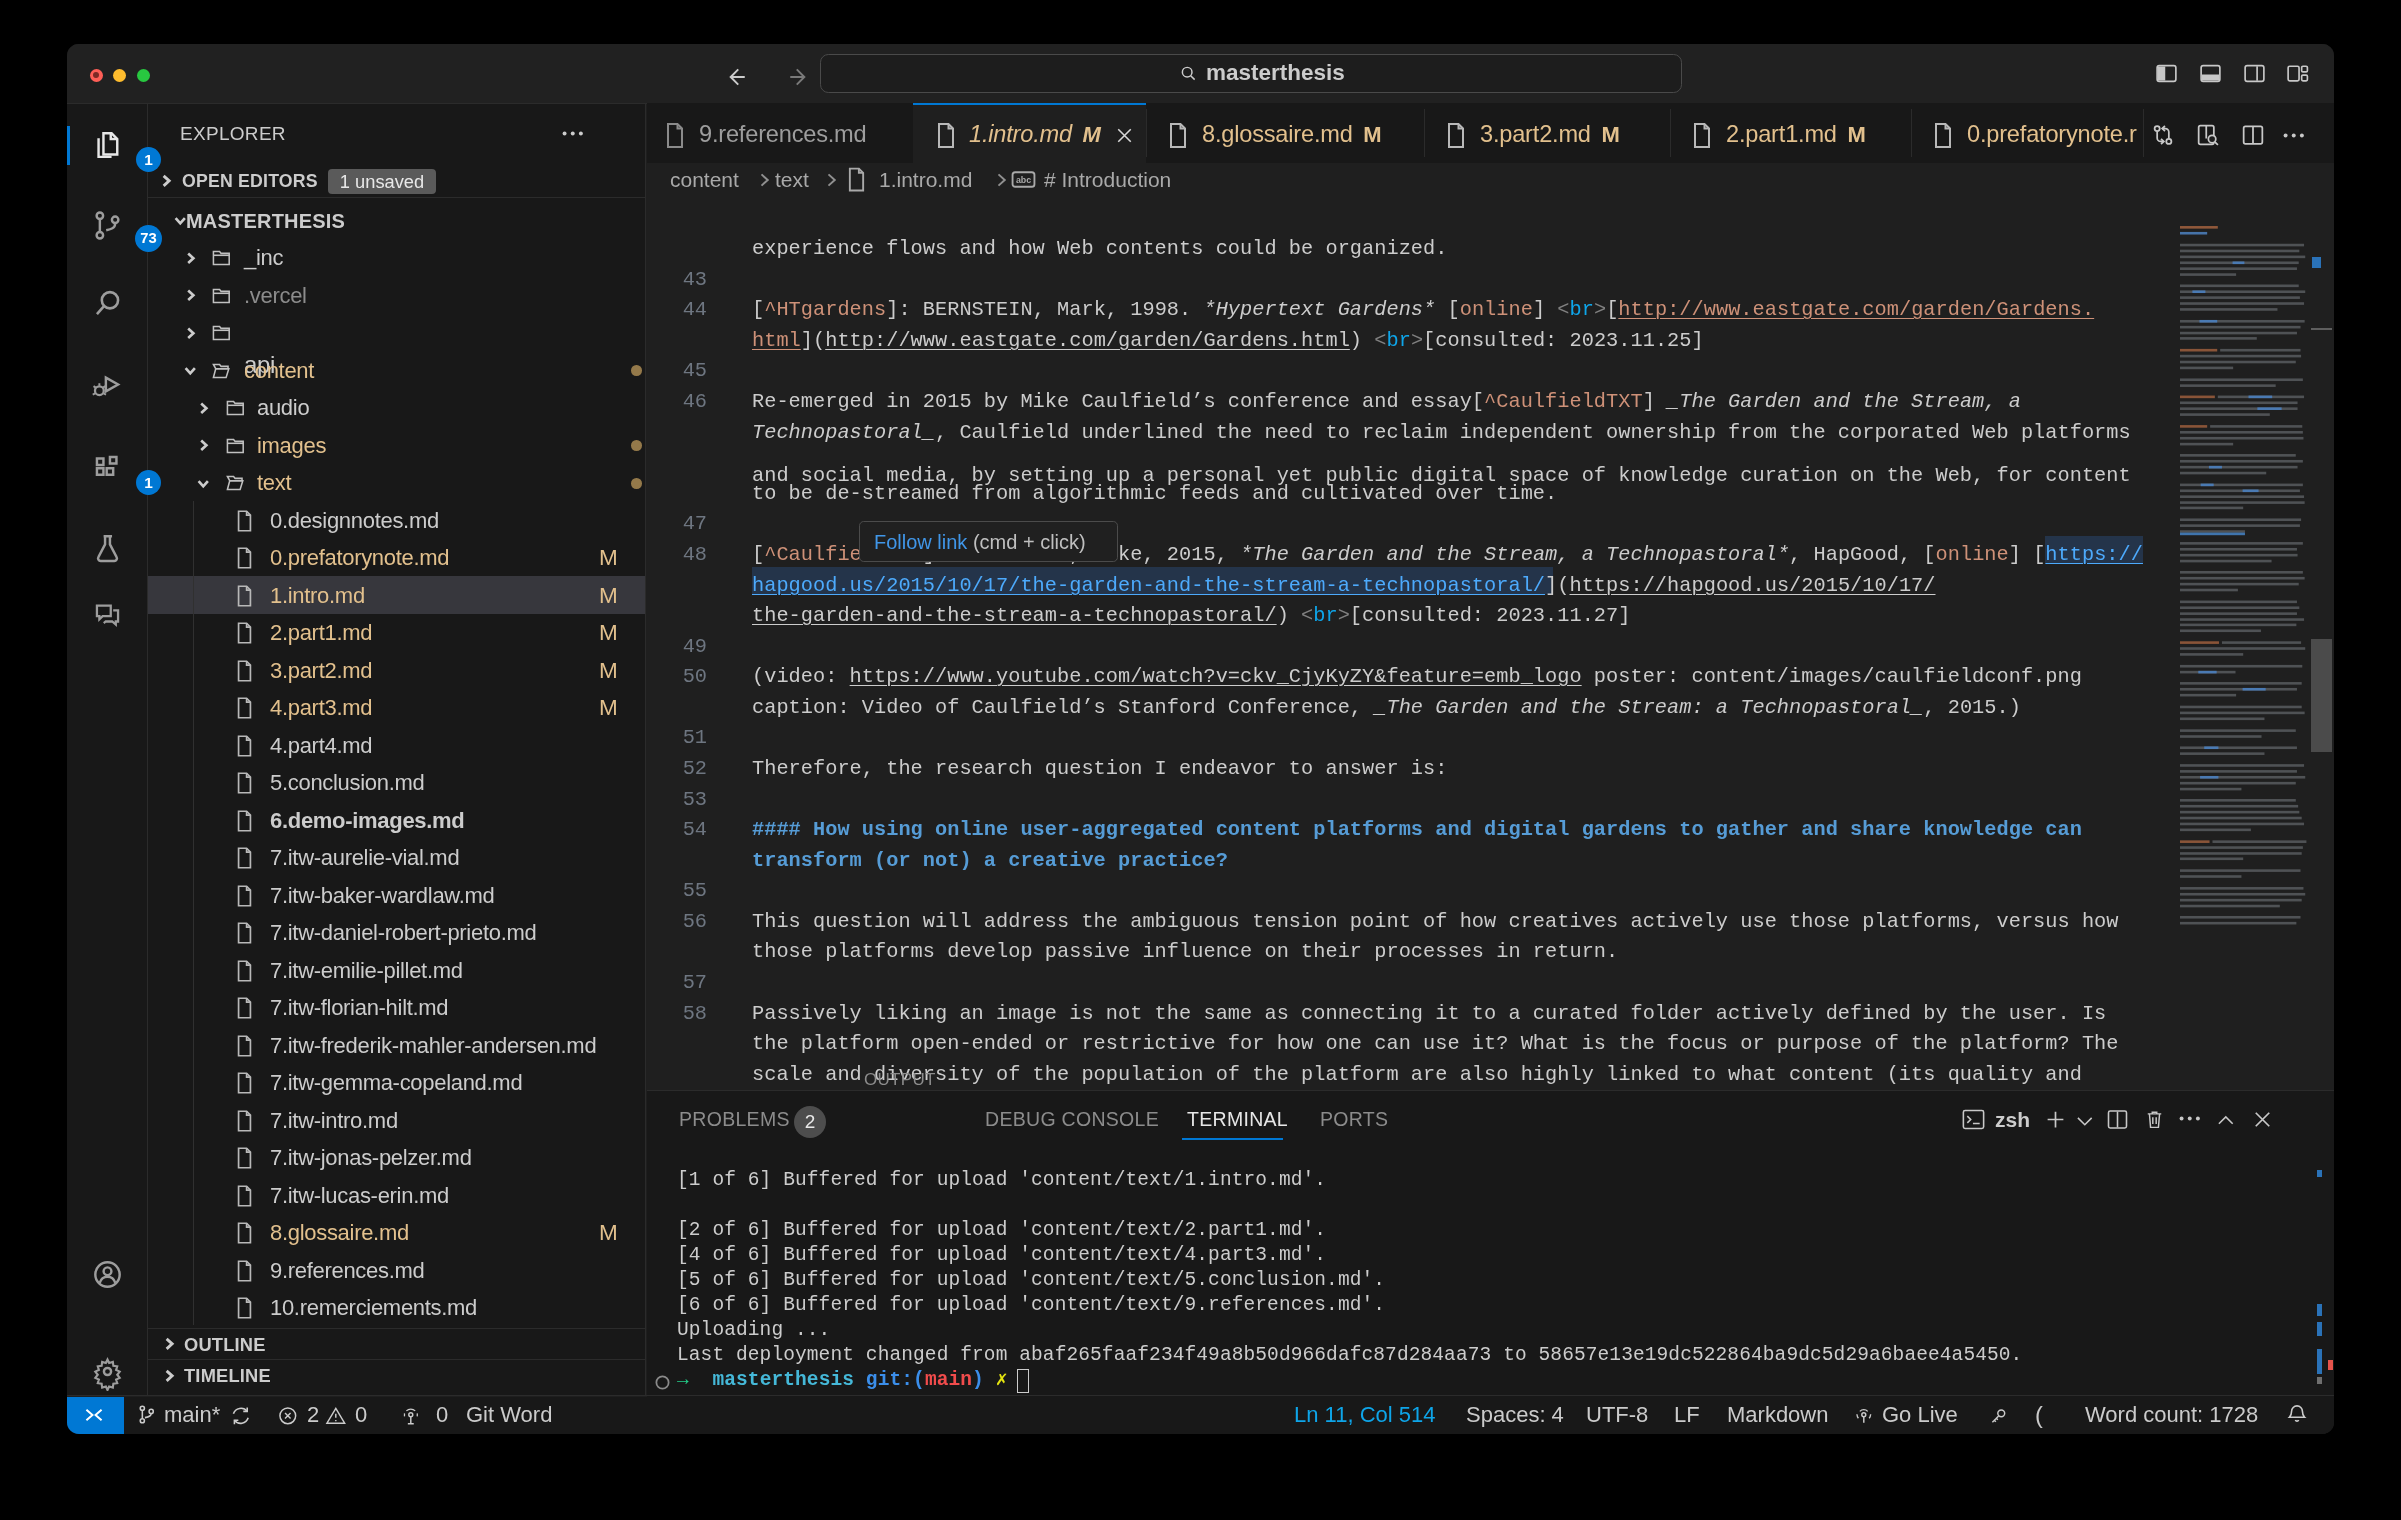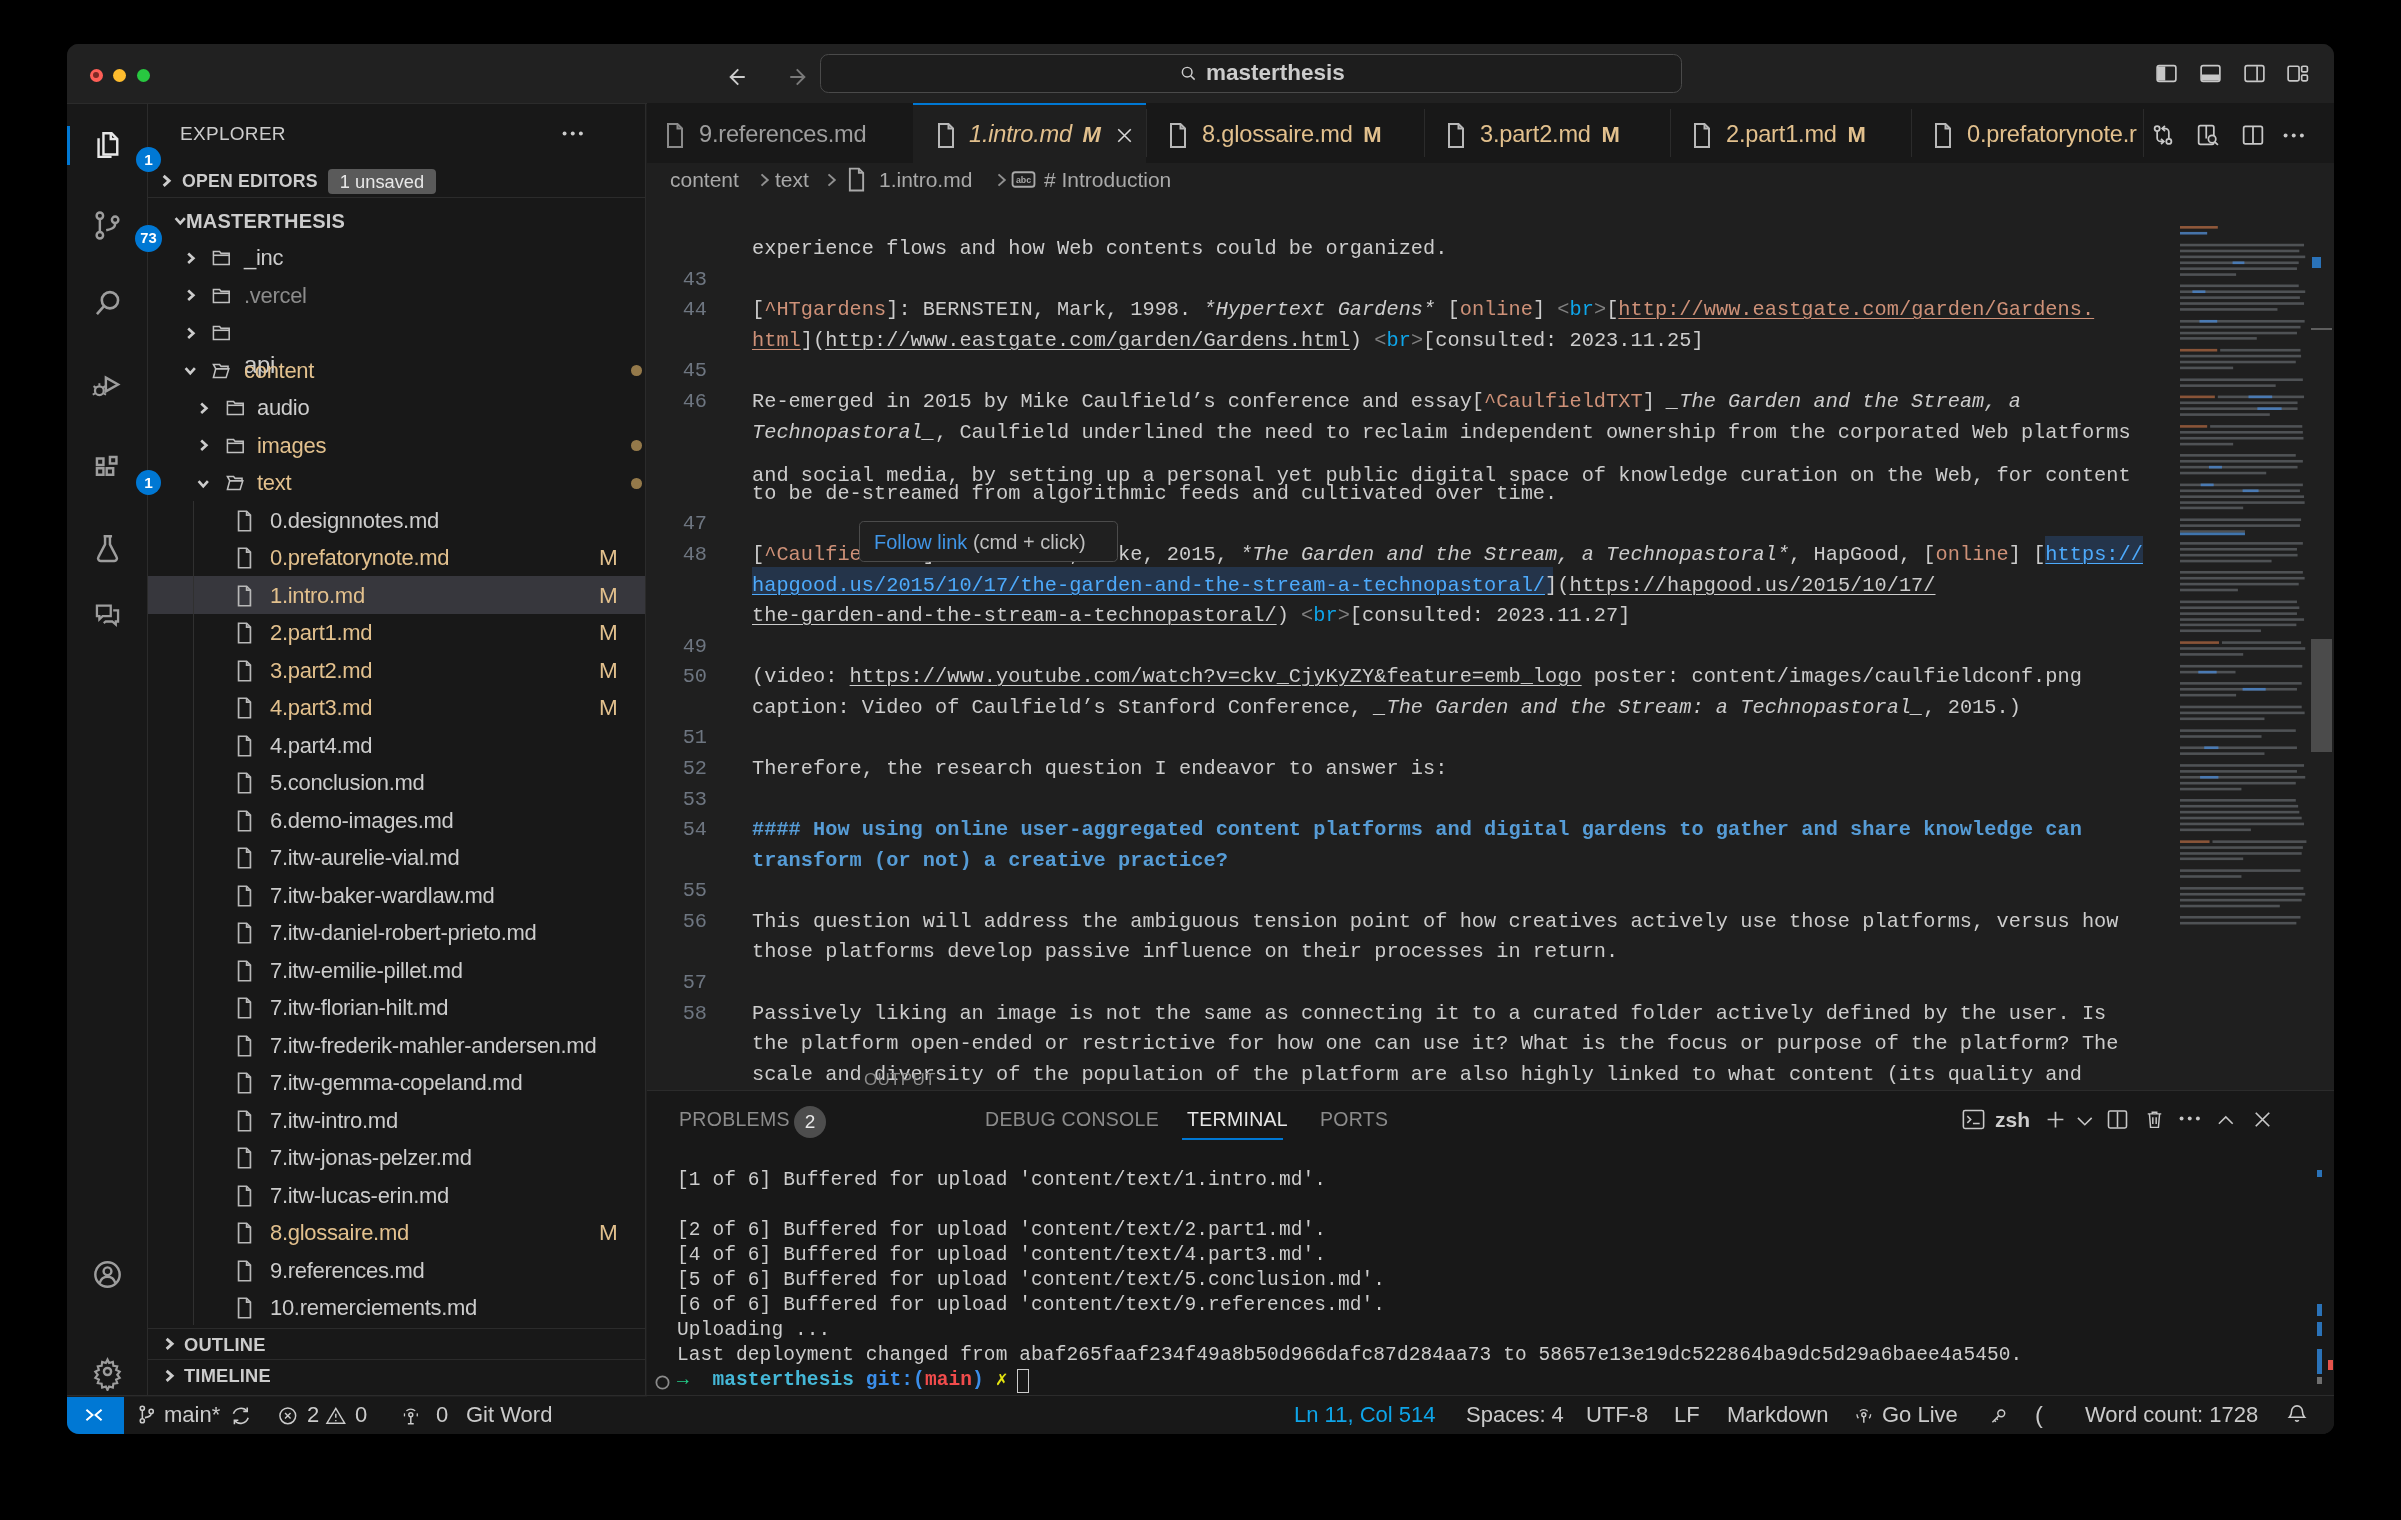--- a/index.html
+++ b/index.html
@@ -213,21 +213,21 @@
     <div style="position:absolute;left:203px;top:683px;width:355px;height:38px;font-size:22px;color:#cccccc;line-height:38px;font-weight:normal;letter-spacing:-0.3px;white-space:pre;">4.part4.md</div>
     <svg style="position:absolute;left:169px;top:728px" width="17" height="22" viewBox="0 0 20 26" fill="none">
       <path d="M3 1.5h9.5L17 6v18.5H3z" stroke="#b8b8b8" stroke-width="2.0" fill="none"></path>
       <path d="M12.5 1.5V6H17" stroke="#b8b8b8" stroke-width="2.0" fill="none"></path>
     </svg>
     <div style="position:absolute;left:203px;top:720px;width:355px;height:38px;font-size:22px;color:#cccccc;line-height:38px;font-weight:normal;letter-spacing:-0.3px;white-space:pre;">5.conclusion.md</div>
     <svg style="position:absolute;left:169px;top:766px" width="17" height="22" viewBox="0 0 20 26" fill="none">
       <path d="M3 1.5h9.5L17 6v18.5H3z" stroke="#b8b8b8" stroke-width="2.0" fill="none"></path>
       <path d="M12.5 1.5V6H17" stroke="#b8b8b8" stroke-width="2.0" fill="none"></path>
     </svg>
-    <div style="position:absolute;left:203px;top:758px;width:355px;height:38px;font-size:22px;color:#cccccc;line-height:38px;font-weight:normal;letter-spacing:-0.3px;white-space:pre;">6.demo-images.md</div>
+    <div style="position:absolute;left:203px;top:758px;width:355px;height:38px;font-size:22px;color:#cccccc;line-height:38px;font-weight:bold;letter-spacing:-0.3px;white-space:pre;">6.demo-images.md</div>
     <svg style="position:absolute;left:169px;top:803px" width="17" height="22" viewBox="0 0 20 26" fill="none">
       <path d="M3 1.5h9.5L17 6v18.5H3z" stroke="#b8b8b8" stroke-width="2.0" fill="none"></path>
       <path d="M12.5 1.5V6H17" stroke="#b8b8b8" stroke-width="2.0" fill="none"></path>
     </svg>
     <div style="position:absolute;left:203px;top:795px;width:355px;height:38px;font-size:22px;color:#cccccc;line-height:38px;font-weight:normal;letter-spacing:-0.3px;white-space:pre;">7.itw-aurelie-vial.md</div>
     <svg style="position:absolute;left:169px;top:841px" width="17" height="22" viewBox="0 0 20 26" fill="none">
       <path d="M3 1.5h9.5L17 6v18.5H3z" stroke="#b8b8b8" stroke-width="2.0" fill="none"></path>
       <path d="M12.5 1.5V6H17" stroke="#b8b8b8" stroke-width="2.0" fill="none"></path>
     </svg>
     <div style="position:absolute;left:203px;top:833px;width:355px;height:38px;font-size:22px;color:#cccccc;line-height:38px;font-weight:normal;letter-spacing:-0.3px;white-space:pre;">7.itw-baker-wardlaw.md</div>

